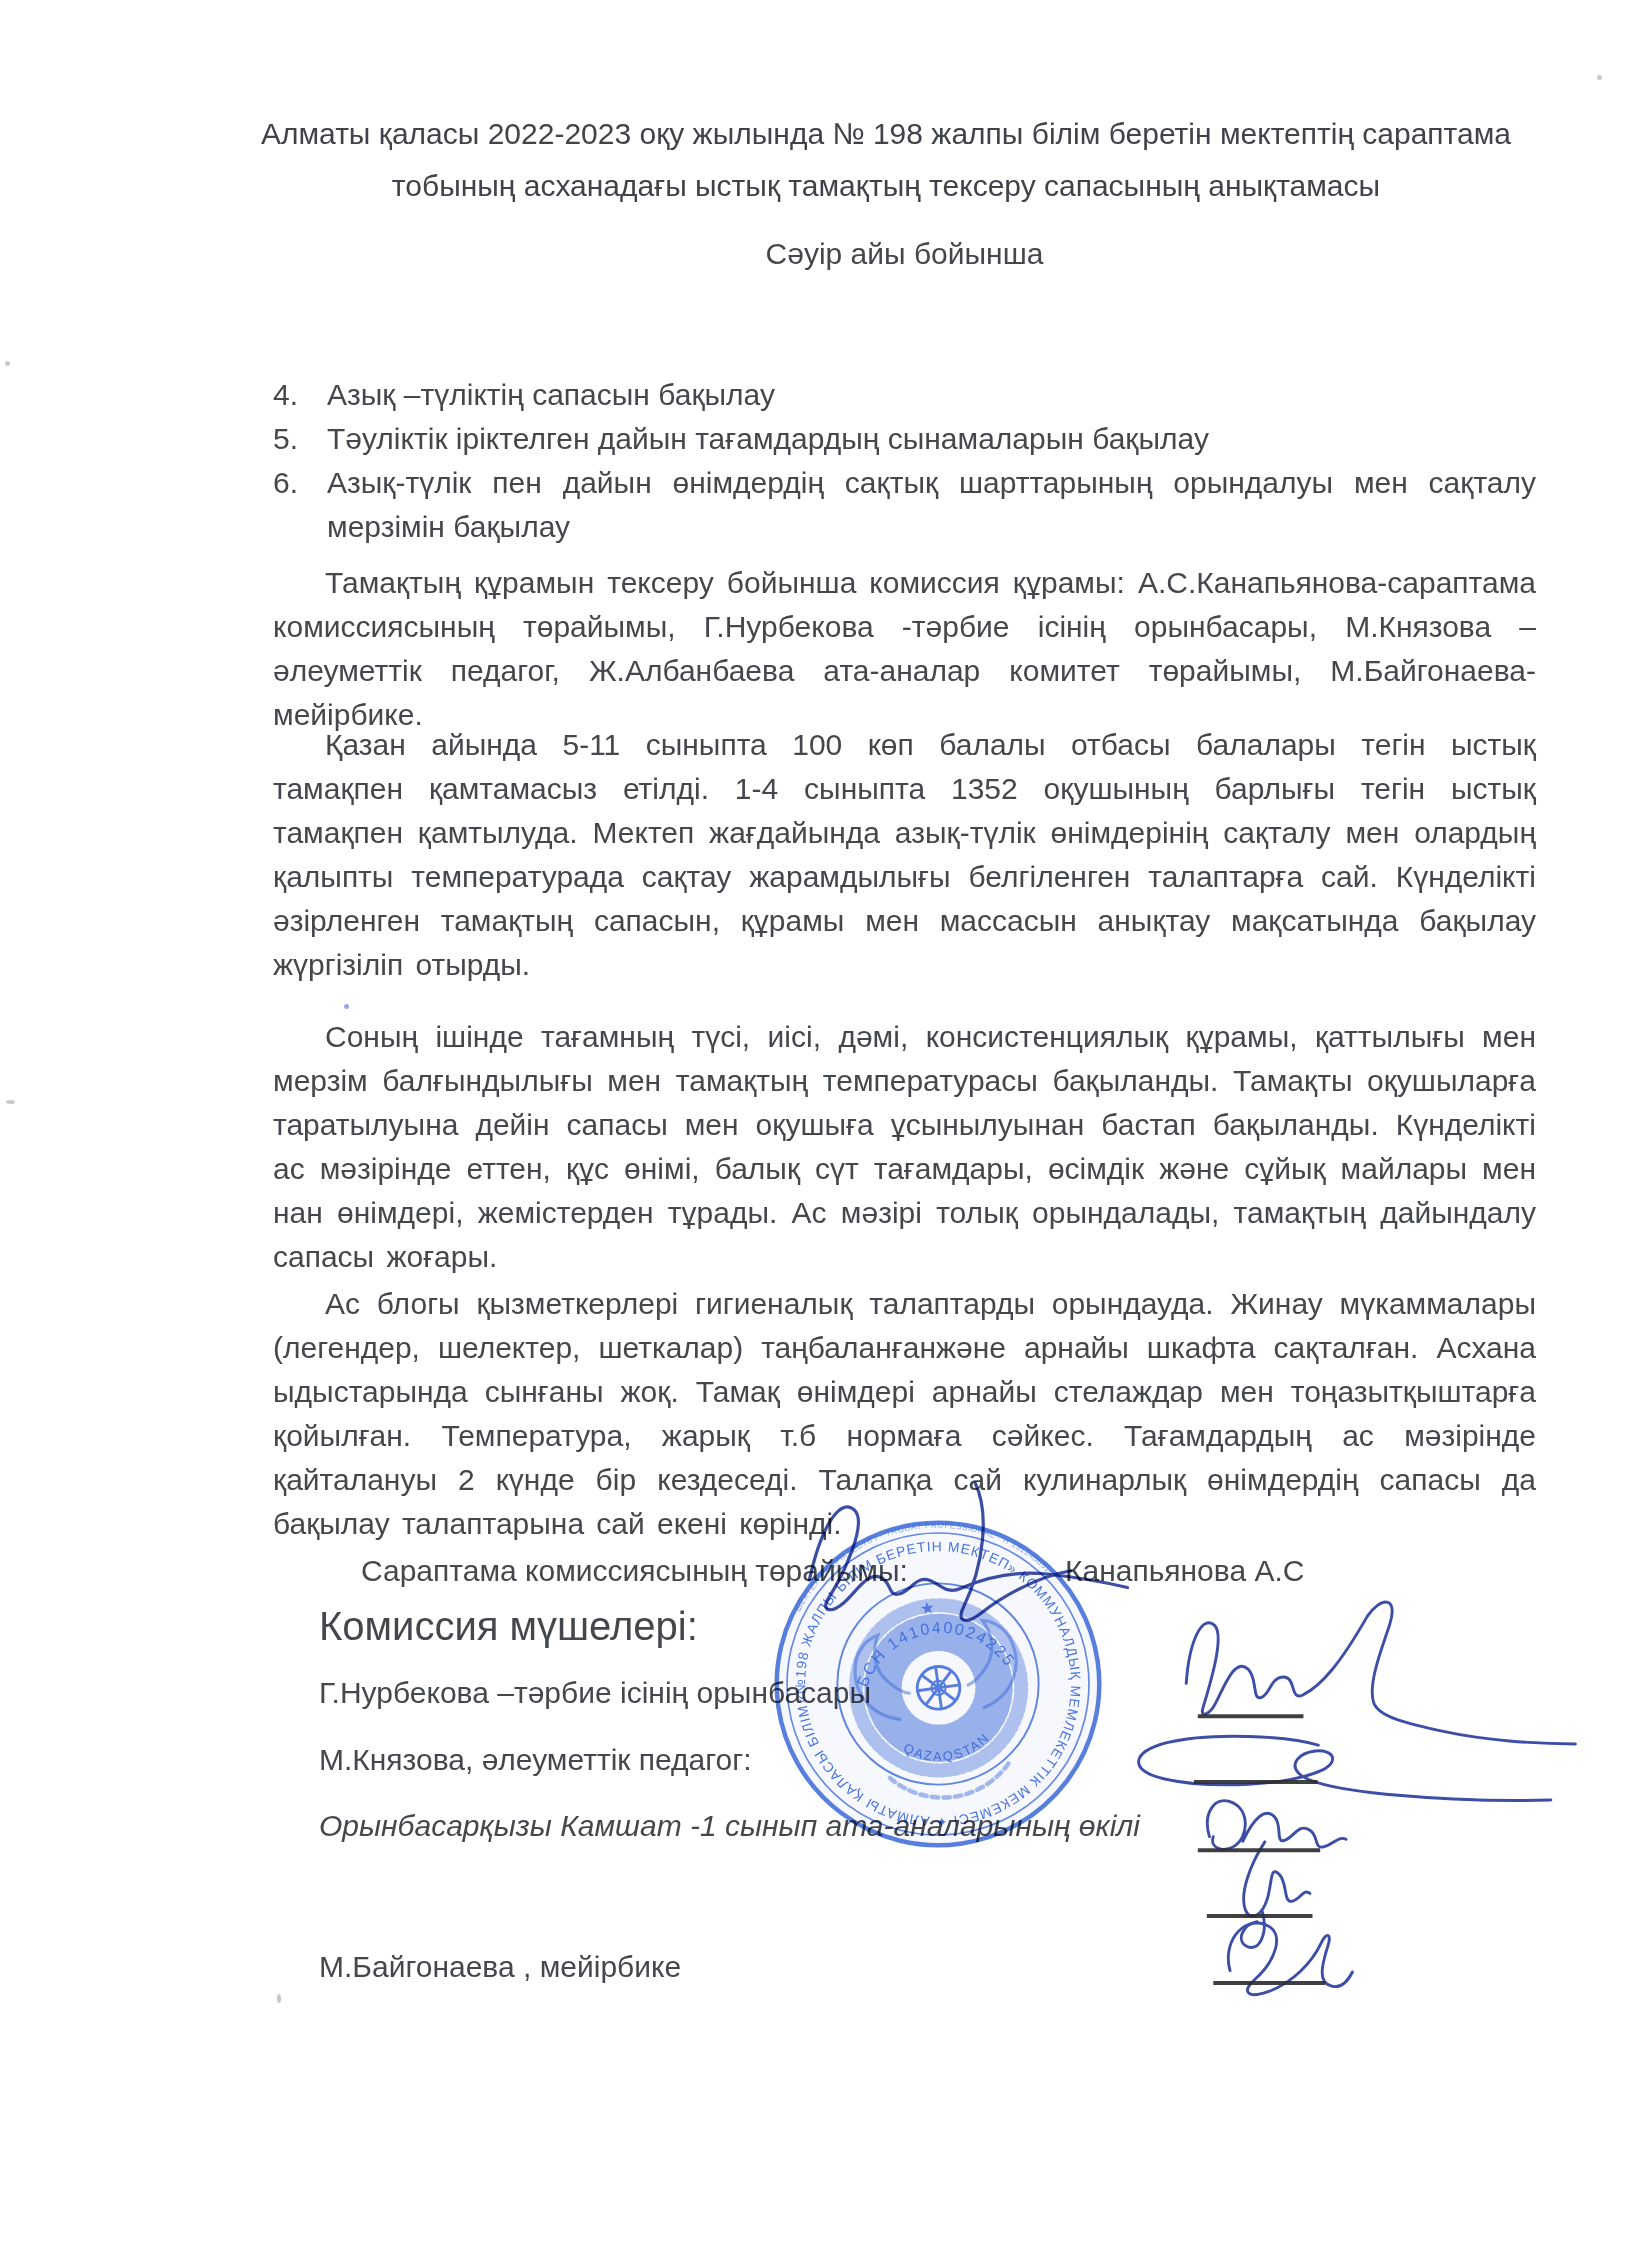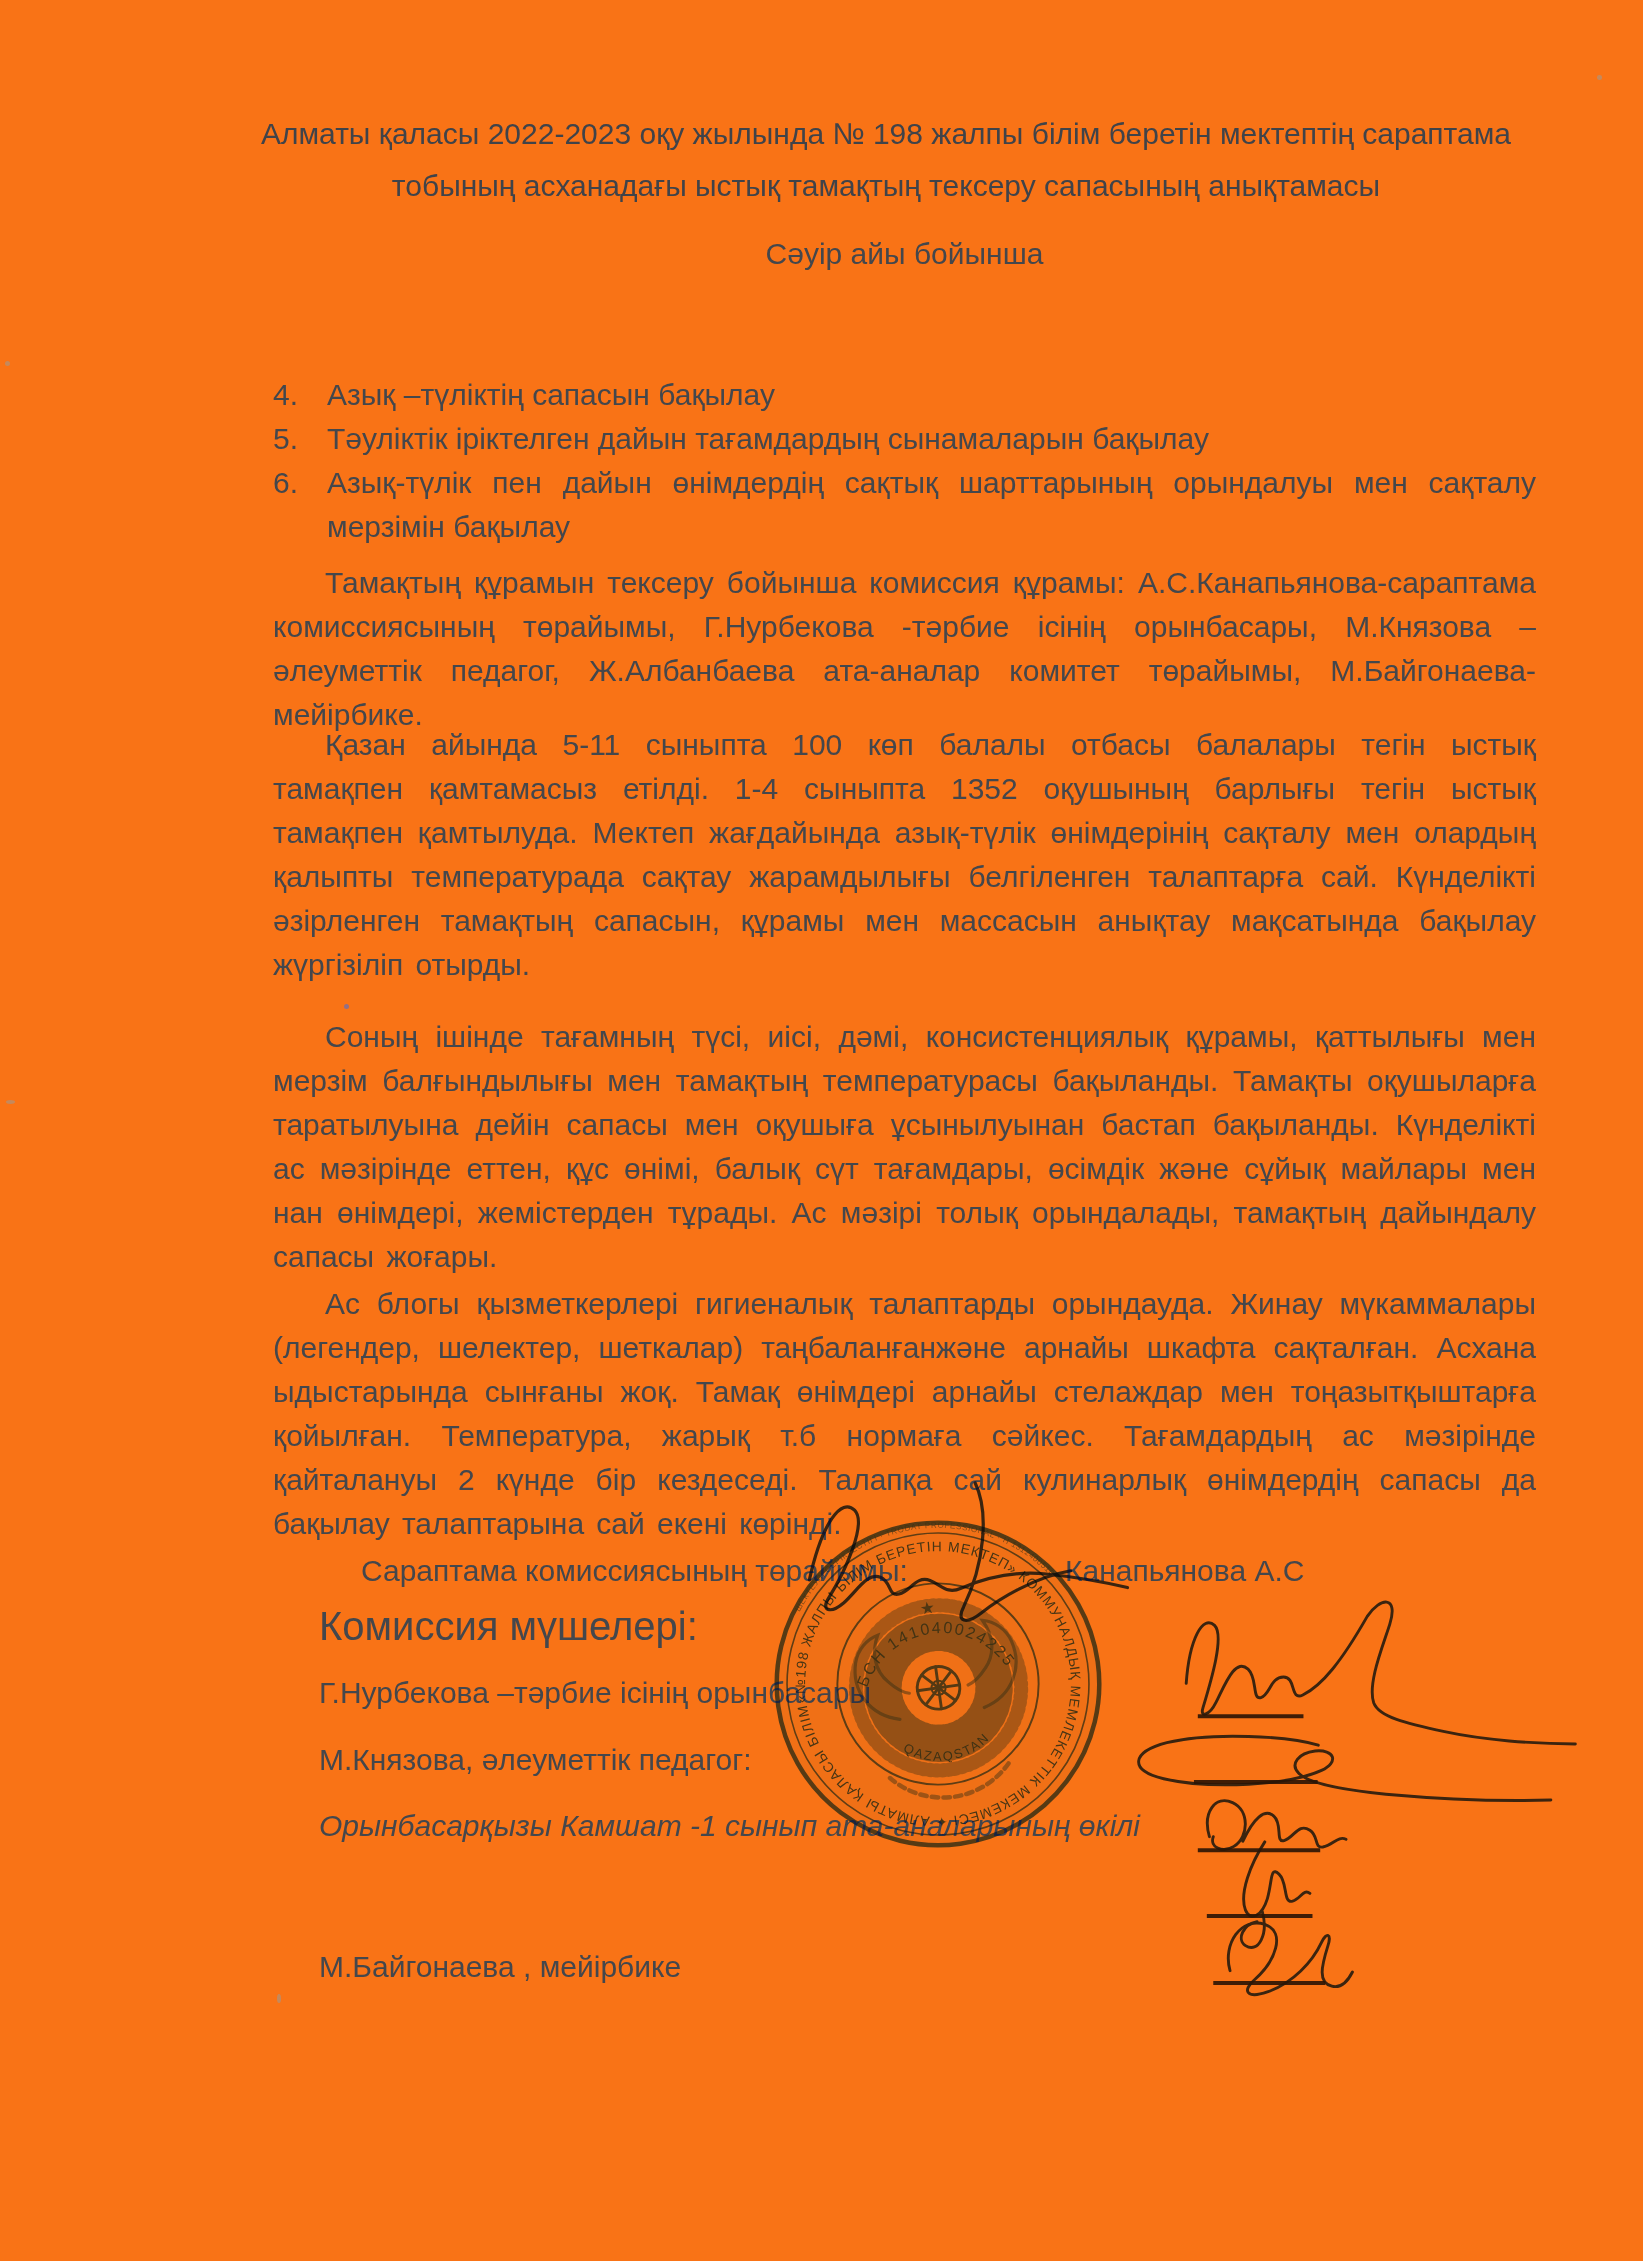--- a/index.html
+++ b/index.html
@@ -1,17 +1,17 @@
 <!DOCTYPE html>
 <html style="font-size:10.3px"><head>
 <meta charset="utf-8">
 <style>
   html,body{margin:0;padding:0;background:#e8e8e8;}
   .page{
-    position:relative; width:1644px; height:2261px; background:#f97316;
+    position:relative; width:1644px; height:2261px; background:#ffffff;
     font-family:"Liberation Sans","DejaVu Sans",sans-serif;
     color:#44474c; overflow:hidden;
   }
   .title-block{
     position:absolute; left:193px; top:108px; width:1386px;
     text-align:center; font-size:30px; line-height:52px; color:#404349;
   }
   .subtitle{position:absolute; left:273px; top:232px; width:1263px; text-align:center; font-size:30px; line-height:44px;}
   .goal-heading{position:absolute; left:273px; top:307px; width:1263px; text-align:center; font-size:30px; line-height:44px;}
   .goals{position:absolute; left:273px; top:373px; width:1263px; font-size:30px; line-height:44px;}

